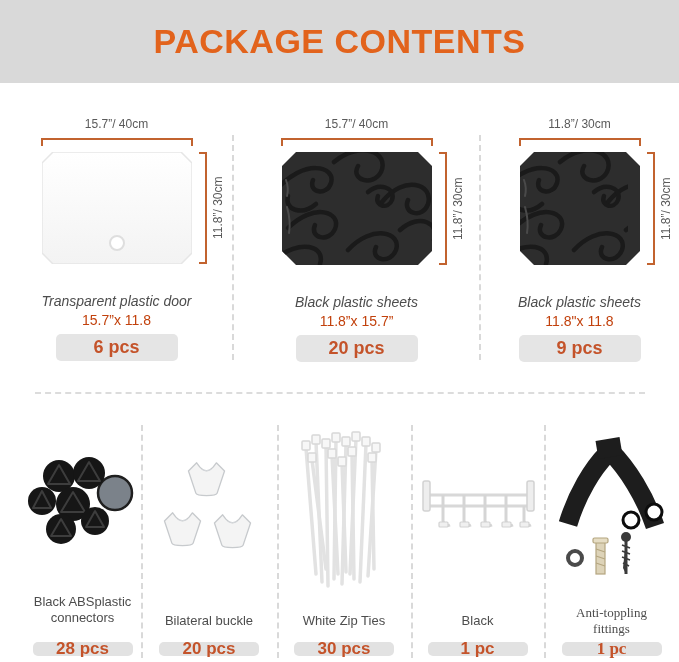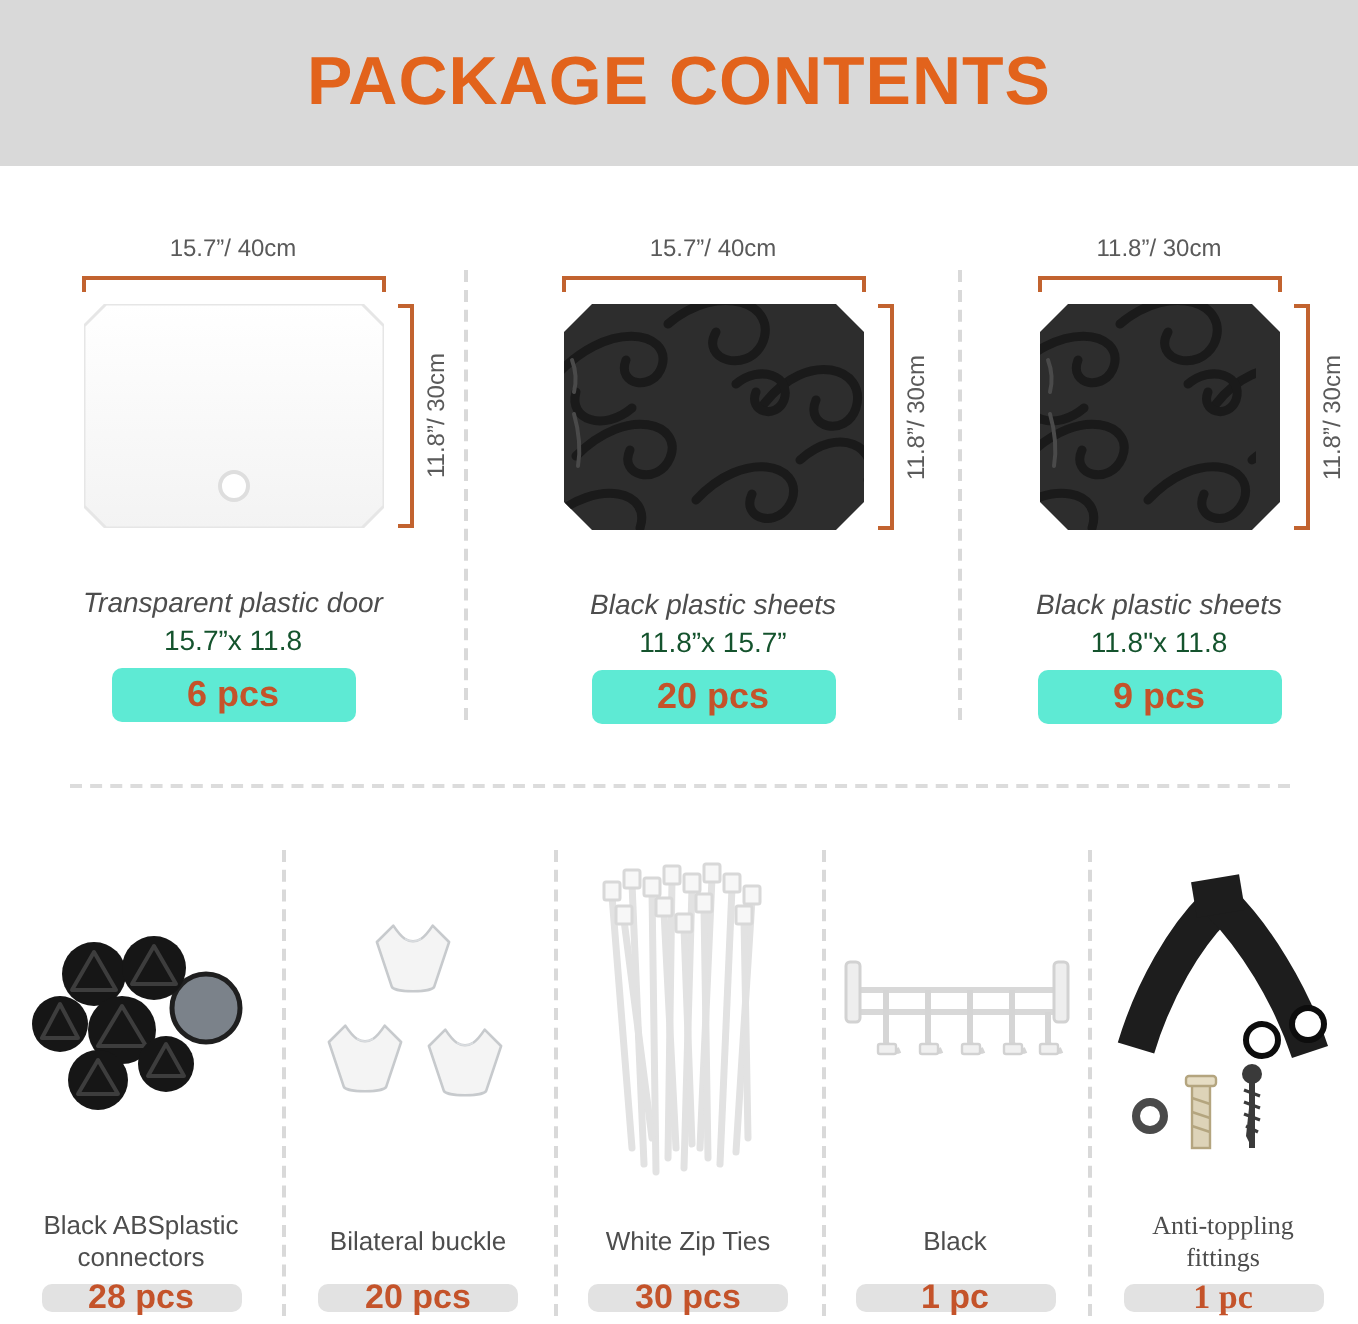--- a/index.html
+++ b/index.html
@@ -21,22 +21,22 @@
   .item-wrap{position:relative;display:flex;flex-direction:column;align-items:center;}
   .dim-top{font-size:12px;color:#5a5a5a;height:16px;line-height:16px;}
   .bracket-top{height:8px;border-top:2px solid #c2632f;border-left:2px solid #c2632f;
     border-right:2px solid #c2632f;margin:6px 0 6px 0;box-sizing:border-box;}
   .side-measure{position:absolute;left:100%;display:flex;align-items:stretch;margin-left:7px;}
   .bracket-right{width:8px;border-right:2px solid #c2632f;border-top:2px solid #c2632f;
     border-bottom:2px solid #c2632f;box-sizing:border-box;}
   .dim-right{writing-mode:vertical-rl;transform:rotate(180deg);font-size:12px;color:#5a5a5a;
     margin-left:4px;display:flex;align-items:center;justify-content:center;}
   .item-name{margin-top:28px;font-size:14px;color:#4d4d4d;line-height:19px;text-align:center;font-style:italic;}
-  .item-size{font-size:14px;color:#14532d;line-height:19px;text-align:right;}
-  .qty-badge{margin-top:4px;min-width:122px;height:27px;background:#5eead4;border-radius:5px;
+  .item-size{font-size:14px;color:#c2410c;line-height:19px;text-align:right;}
+  .qty-badge{margin-top:4px;min-width:122px;height:27px;background:#e5e5e5;border-radius:5px;
     display:flex;align-items:center;justify-content:center;font-size:18px;font-weight:600;color:#c4532a;}
 
   
   .bot-col{position:absolute;top:420px;height:240px;display:flex;flex-direction:column;align-items:center;}
   .bot-img{flex:1;display:flex;align-items:center;justify-content:center;width:100%;}
   .bot-label{height:38px;display:flex;align-items:center;justify-content:center;text-align:center;
     font-size:13px;color:#4d4d4d;line-height:16px;}
   .bot-badge{margin-top:2px;margin-bottom:4px;min-width:100px;height:14px;background:#e2e2e2;border-radius:5px;
     display:flex;align-items:center;justify-content:center;font-size:17px;font-weight:600;color:#c4532a;}
 </style>
@@ -147,21 +147,21 @@
     <div class="item-name">Black plastic sheets</div>
     <div class="item-size">11.8"x 11.8</div>
     <div class="qty-badge">9 pcs</div>
   </div>
 
   <div class="vdash" style="left:141px;top:425px;height:233px;"></div>
   <div class="vdash" style="left:277px;top:425px;height:233px;"></div>
   <div class="vdash" style="left:411px;top:425px;height:233px;"></div>
   <div class="vdash" style="left:544px;top:425px;height:233px;"></div>
 
-  <div class="bot-col" style="left:0px;width:141px;">
+  <div class="bot-col" style="left:12px;width:141px;gap:11px;">
     <div class="bot-img">
       <svg width="112" height="100" viewBox="0 0 112 100">
         <g stroke-linejoin="round">
           <circle cx="88" cy="43" r="17" fill="#7b828a" stroke="#1f1f1f" stroke-width="2.5"></circle>
           <circle cx="32" cy="26" r="16" fill="#161616"></circle>
           <polygon points="32,15 21,34 43,34" fill="none" stroke="#3d3d3d" stroke-width="2"></polygon>
           <circle cx="62" cy="23" r="16" fill="#161616"></circle>
           <polygon points="62,12 51,31 73,31" fill="none" stroke="#3d3d3d" stroke-width="2"></polygon>
           <circle cx="15" cy="51" r="14" fill="#161616"></circle>
           <polygon points="15,41 6,58 24,58" fill="none" stroke="#3d3d3d" stroke-width="2"></polygon>

